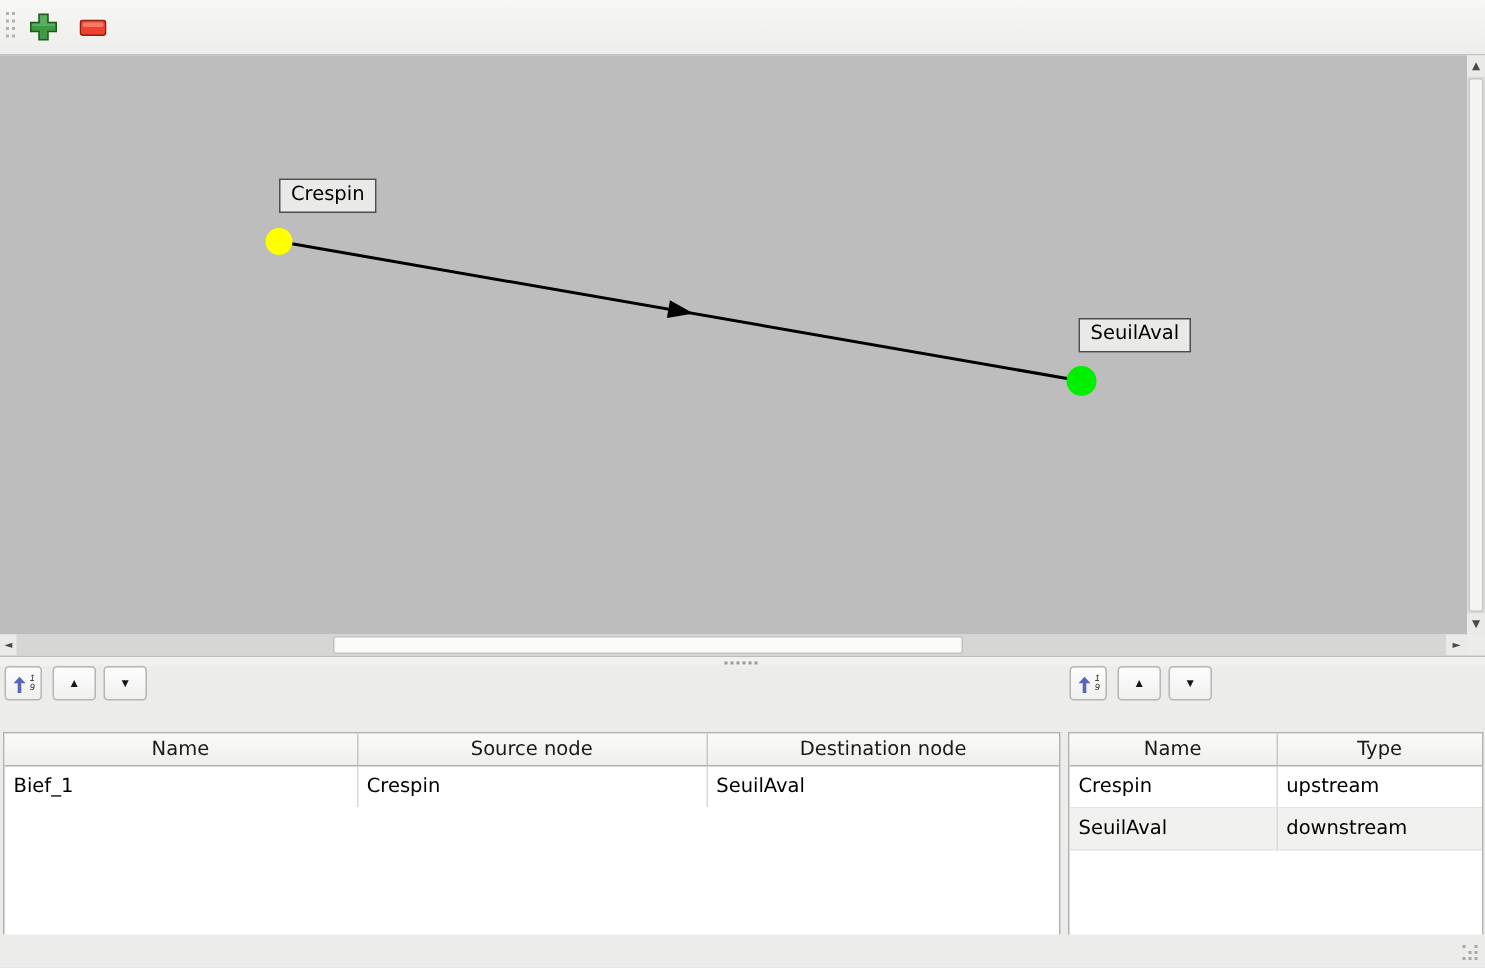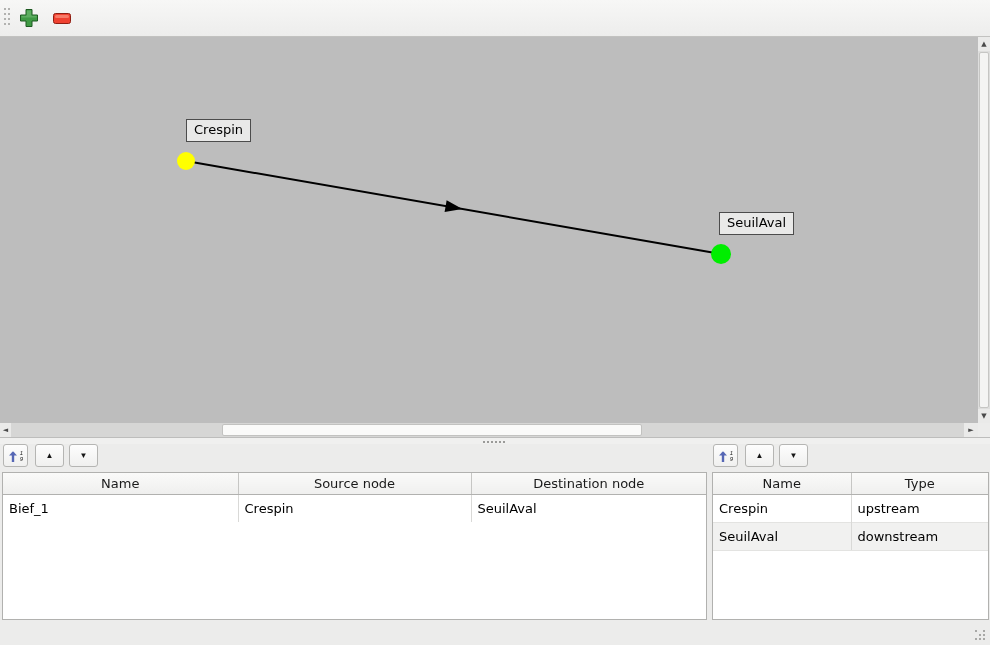--- a/index.html
+++ b/index.html
@@ -63,21 +63,21 @@
   .sd { display:flex; flex-direction:column; font-size:6px; line-height:6px; color:#222; font-style:normal; }
   
   .l-sort { left:3px;  width:25px; }
   .l-up   { left:35px; width:29px; }
   .l-down { left:69px; width:29px; }
   
   .r-sort { left:713px; width:25px; }
   .r-up   { left:745px; width:29px; }
   .r-down { left:779px; width:29px; }
   
-  .tablebox { position:absolute; top:472px; height:148px; background:#ffffff;
+  .tablebox { position:absolute; top:488px; height:148px; background:#ffffff;
               border:1px solid #b1b1af; overflow:hidden; }
   .tablebox.left  { left:2px;   width:705px; }
   .tablebox.right { left:712px; width:277px; }
   table { border-collapse:collapse; table-layout:fixed; width:100%; }
   th { height:21px; font-weight:normal; font-size:13px; color:#1a1a1a;
        background:linear-gradient(#fafaf9,#efefee);
        border-right:1px solid #c6c6c4; border-bottom:1px solid #b1b1af; }
   th:last-child { border-right:none; }
   td { height:28px; padding:0 6px; font-size:13px; color:#000; background:#fff;
        border-right:1px solid #d9d9d7; overflow:hidden; white-space:nowrap; }

